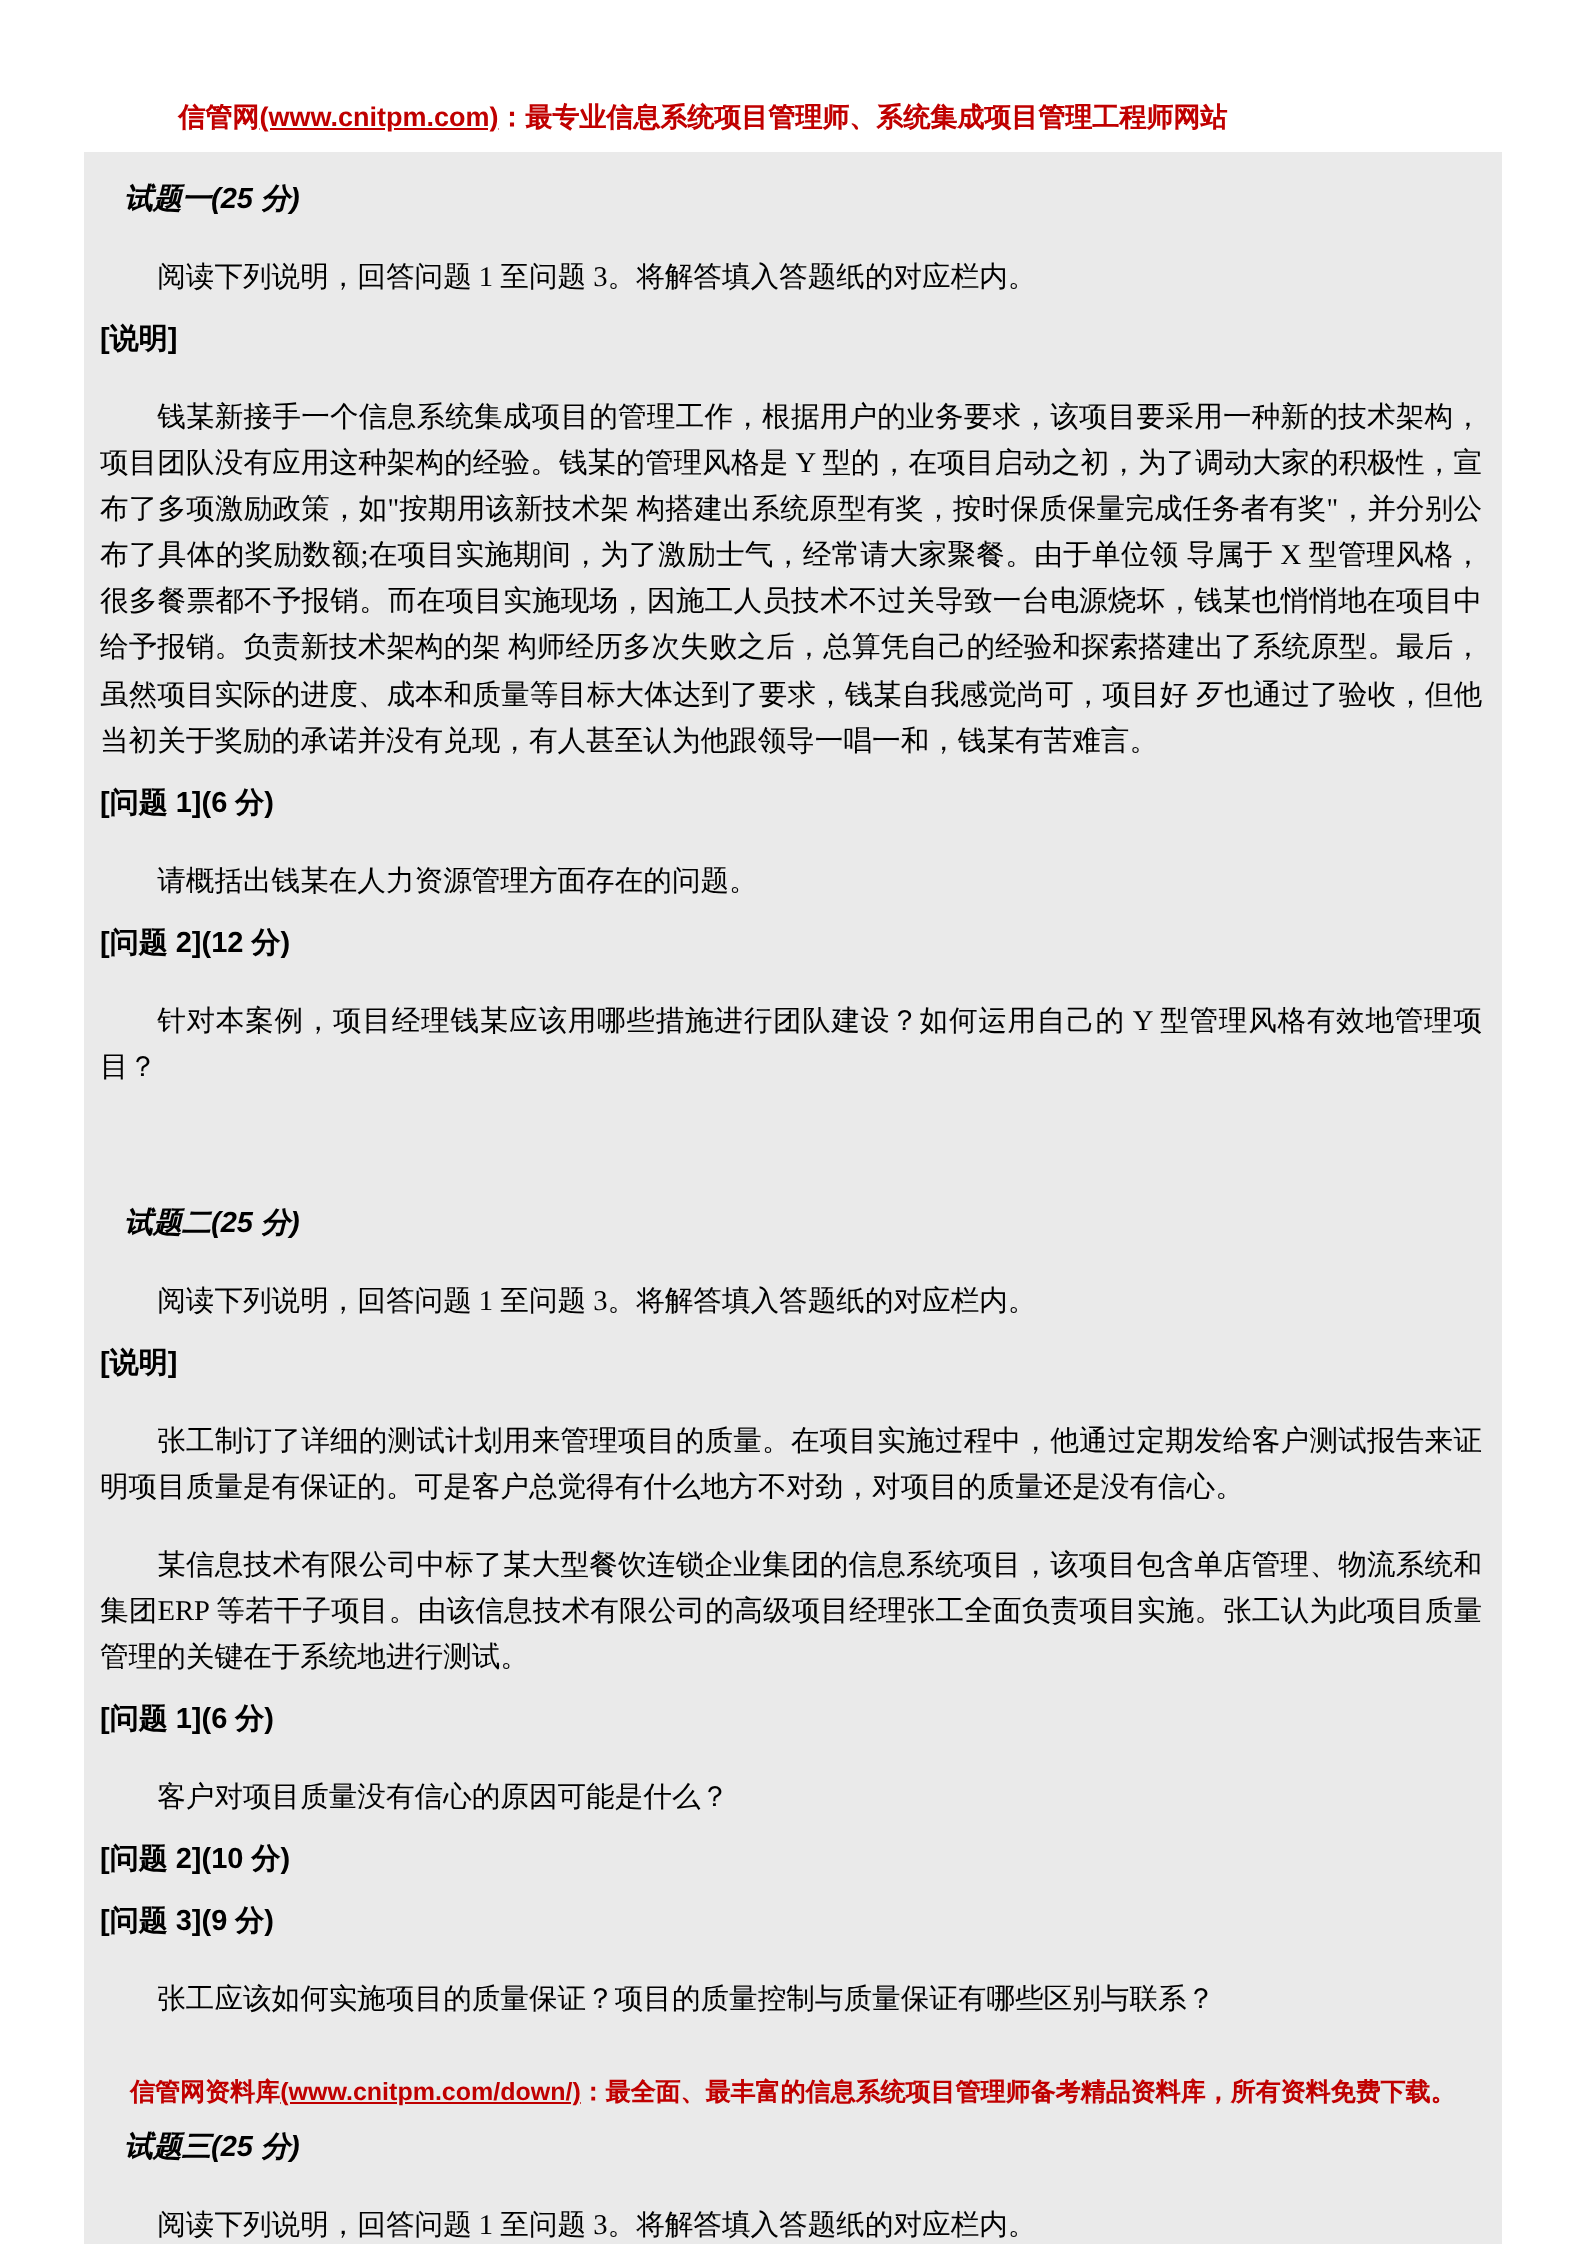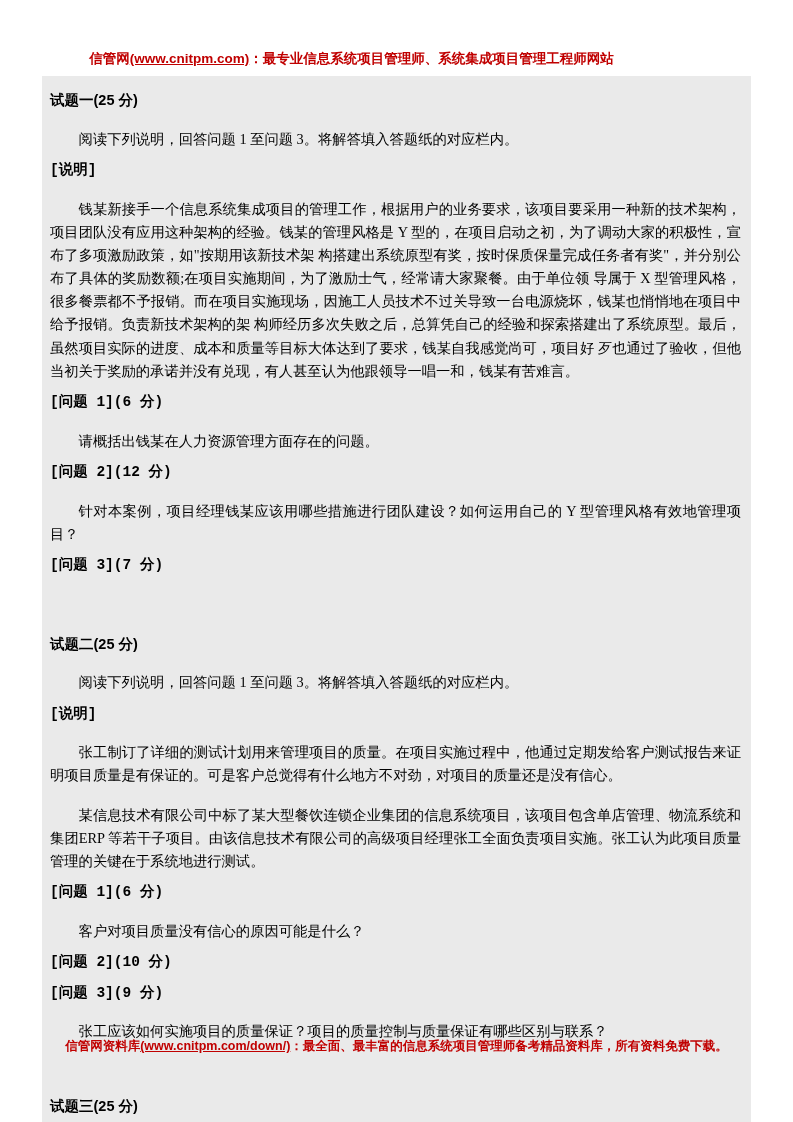--- a/index.html
+++ b/index.html
@@ -45,25 +45,26 @@
     padding: 8px 0 10px 0;
     box-sizing: border-box;
   }
   .inner {
     padding: 0 10px 0 8px;
   }
   .sec-title {
     font-family: "Liberation Sans", "DejaVu Sans", sans-serif;
     font-weight: bold;
     font-size: 14.5px;
-    margin: 6px 0 6px 0;
+    margin: 6px 0 6px 12px;
     line-height: 1.5;
+    font-style: italic;
   }
   .label {
-    font-family: Liberation Mono, monospace;
+    font-family: Liberation Sans, sans-serif;
     font-weight: bold;
     font-size: 14.5px;
     margin: 9px 0 5px 0;
     line-height: 1.5;
   }
   p.body {
     font-size: 14.3px;
     line-height: 1.62;
     margin: 16px 0 4px 0;
     text-align: justify;
@@ -109,21 +110,20 @@
       <p class="body indent">阅读下列说明，回答问题 1 至问题 3。将解答填入答题纸的对应栏内。</p>
       <div class="label">[说明]</div>
       <p class="body indent">钱某新接手一个信息系统集成项目的管理工作，根据用户的业务要求，该项目要采用一种新的技术架构，项目团队没有应用这种架构的经验。钱某的管理风格是 Y 型的，在项目启动之初，为了调动大家的积极性，宣布了多项激励政策，如"按期用该新技术架 构搭建出系统原型有奖，按时保质保量完成任务者有奖"，并分别公布了具体的奖励数额;在项目实施期间，为了激励士气，经常请大家聚餐。由于单位领 导属于 X 型管理风格，很多餐票都不予报销。而在项目实施现场，因施工人员技术不过关导致一台电源烧坏，钱某也悄悄地在项目中给予报销。负责新技术架构的架 构师经历多次失败之后，总算凭自己的经验和探索搭建出了系统原型。最后，虽然项目实际的进度、成本和质量等目标大体达到了要求，钱某自我感觉尚可，项目好 歹也通过了验收，但他当初关于奖励的承诺并没有兑现，有人甚至认为他跟领导一唱一和，钱某有苦难言。</p>
 
       <div class="label">[问题 1](6 分)</div>
       <p class="body indent">请概括出钱某在人力资源管理方面存在的问题。</p>
 
       <div class="label">[问题 2](12 分)</div>
       <p class="body indent">针对本案例，项目经理钱某应该用哪些措施进行团队建设？如何运用自己的 Y 型管理风格有效地管理项目？</p>
 
-      <div class="label">[问题 3](7 分)</div>
 
       <div class="spacer-lg"></div>
 
       <div class="sec-title">试题二(25 分)</div>
       <p class="body indent">阅读下列说明，回答问题 1 至问题 3。将解答填入答题纸的对应栏内。</p>
       <div class="label">[说明]</div>
       <p class="body indent">张工制订了详细的测试计划用来管理项目的质量。在项目实施过程中，他通过定期发给客户测试报告来证明项目质量是有保证的。可是客户总觉得有什么地方不对劲，对项目的质量还是没有信心。</p>
       <p class="body indent">某信息技术有限公司中标了某大型餐饮连锁企业集团的信息系统项目，该项目包含单店管理、物流系统和集团ERP 等若干子项目。由该信息技术有限公司的高级项目经理张工全面负责项目实施。张工认为此项目质量管理的关键在于系统地进行测试。</p>
 
       <div class="label">[问题 1](6 分)</div>

